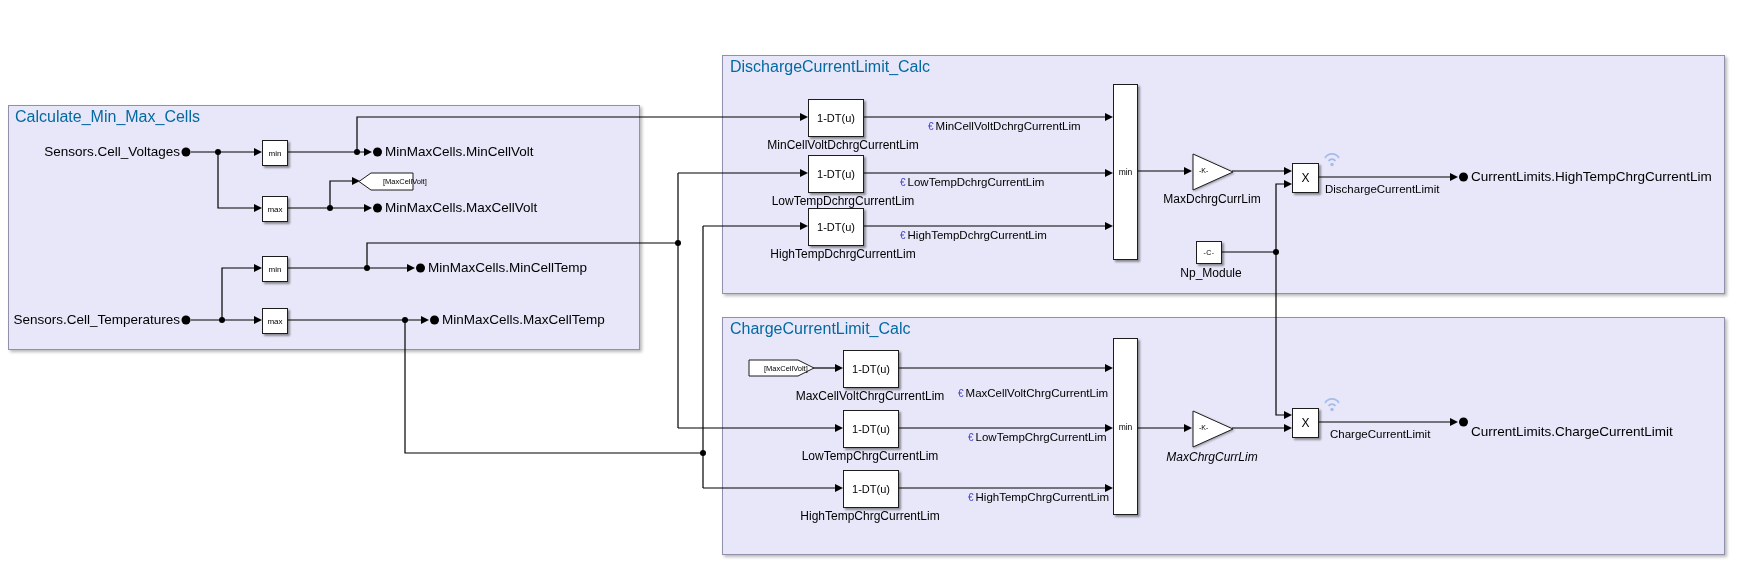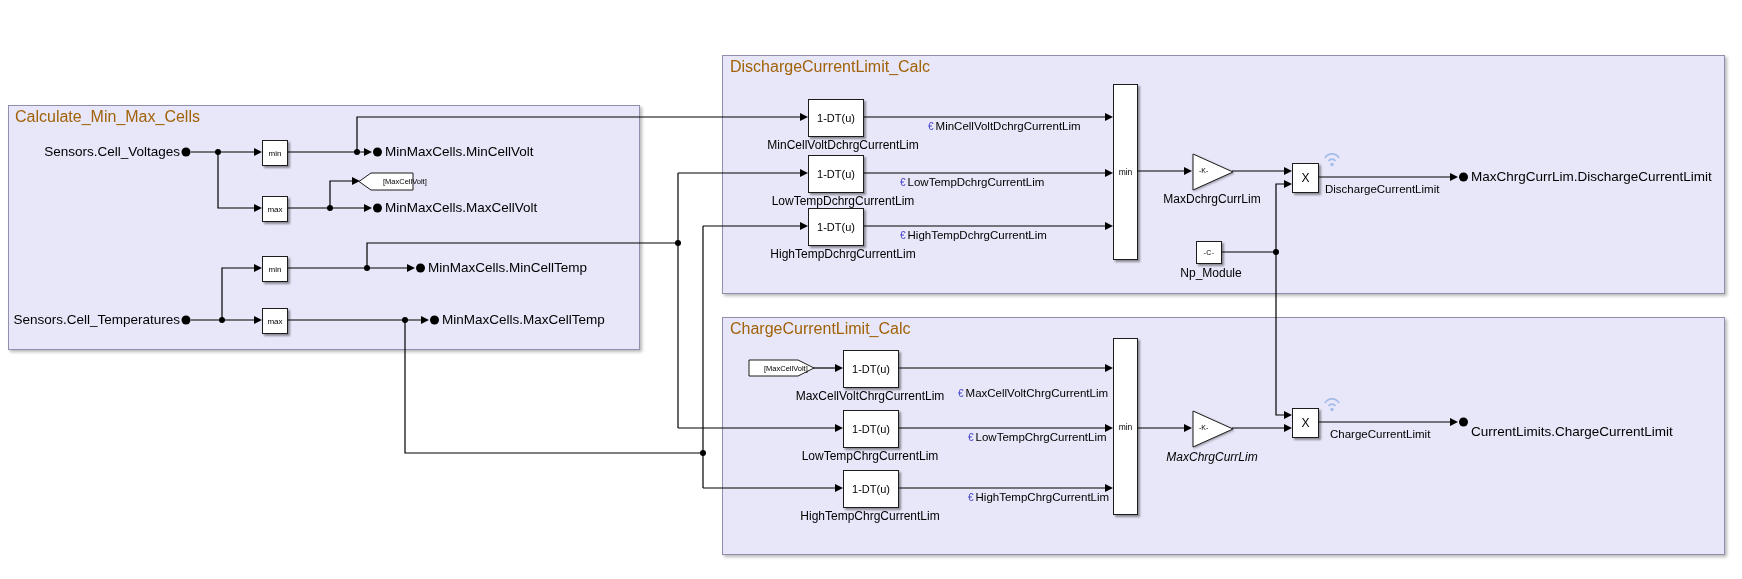--- a/index.html
+++ b/index.html
@@ -1,20 +1,20 @@
 <!DOCTYPE html>
 <html><head>
 <meta charset="utf-8">
 <style>
   html,body{margin:0;padding:0;background:#fff;}
   .canvas{position:relative;width:1742px;height:579px;background:#ffffff;overflow:hidden;
           font-family:"Liberation Sans", sans-serif;color:#000;}
   .box{position:absolute;background:#e7e7f9;border:1px solid #9090ac;
        box-shadow:2px 2px 3px rgba(0,0,0,0.28);}
-  .boxtitle{position:absolute;font-size:16px;color:#a16207;white-space:nowrap;}
+  .boxtitle{position:absolute;font-size:16px;color:#0369a1;white-space:nowrap;}
   svg.wires{position:absolute;left:0;top:0;z-index:2;}
   .blk{position:absolute;z-index:3;background:#fff;border:1px solid #1c1c1c;
        box-shadow:1.5px 1.5px 2px rgba(0,0,0,0.4);
        display:flex;align-items:center;justify-content:center;text-align:center;}
   .lookup{flex-direction:row;font-size:11px;line-height:12px;}
   .mm-small{font-size:8px;}
   .mm-tall{font-size:8.5px;}
   .xblk{font-size:12px;}
   .cblk{font-size:7px;letter-spacing:0.5px;}
   .lbl{position:absolute;z-index:4;white-space:nowrap;}
@@ -212,21 +212,21 @@
   <div class="blk xblk" style="left:1292px;top:163px;width:25px;height:28px;">
       <span>X</span>
     </div>
 
   <div class="blk cblk" style="left:1196px;top:241px;width:24px;height:21px;">
       <span>-C-</span>
     </div>
   <div class="lbl blklabel" style="left:1211px;top:266px;">Np_Module</div>
 
   <div class="lbl siglabel" style="left:1325px;top:183px;">DischargeCurrentLimit</div>
-  <div class="lbl portlabel" style="left:1471px;top:169px;">MaxChrgCurrLim.DischargeCurrentLimit</div>
+  <div class="lbl portlabel" style="left:1471px;top:169px;">CurrentLimits.HighTempChrgCurrentLim</div>
 
   <div class="tag" style="left:748px;top:359px;">
     <svg width="67" height="18" viewBox="0 0 67 18">
         <polygon points="1,1 50,1 66,9 50,17 1,17" fill="#fff" stroke="#1c1c1c" stroke-width="1"></polygon>
       </svg>
   </div>
   <div class="tagtext" style="left:754px;top:364px;">[MaxCellVolt]</div>
 
   <div class="blk lookup" style="left:843px;top:350px;width:54px;height:36px;">
     <span>1-D</span>

